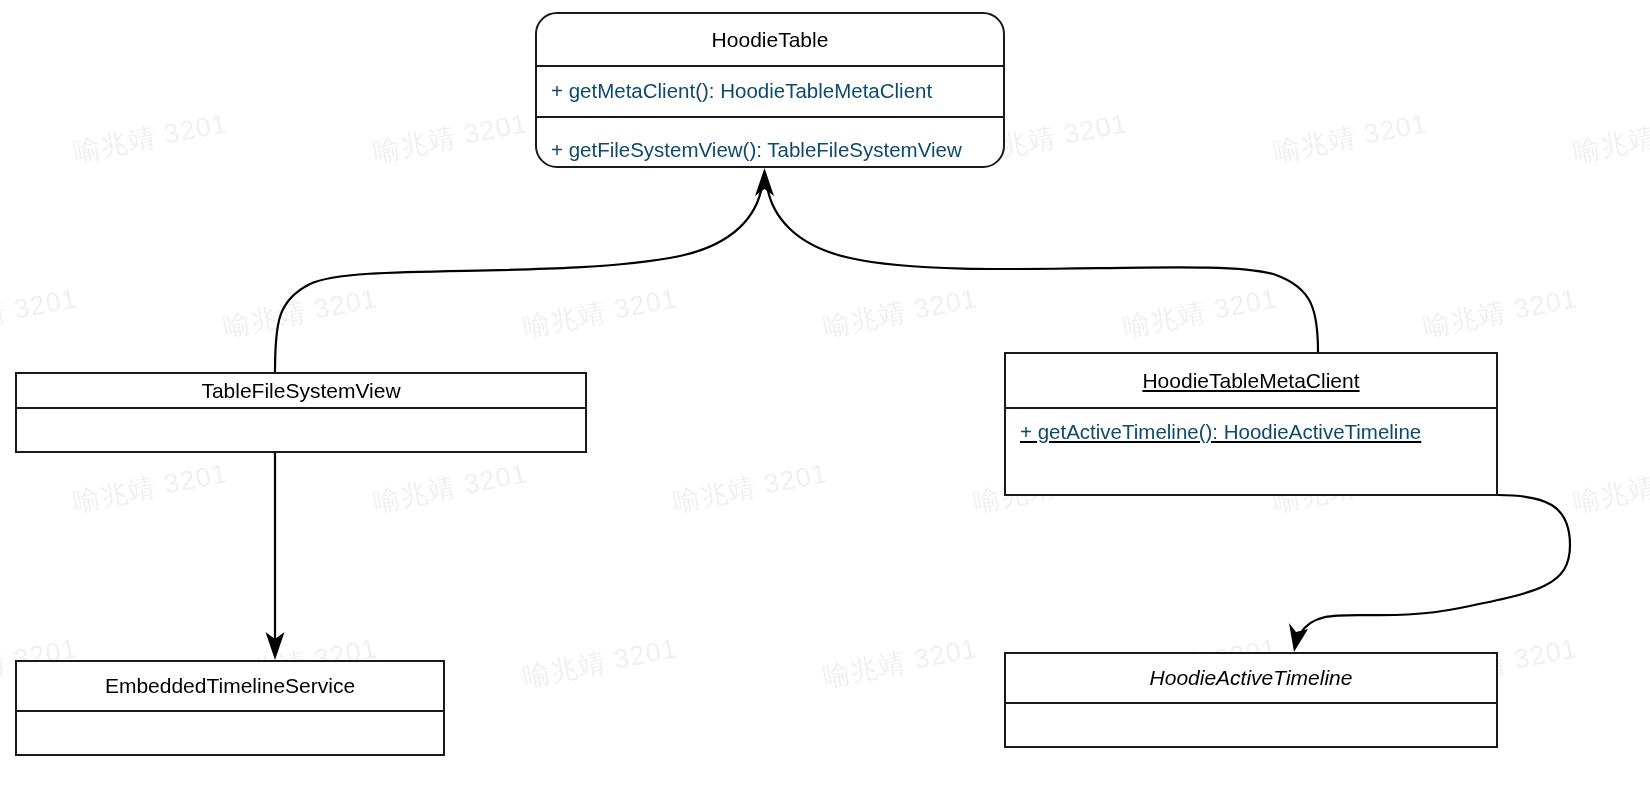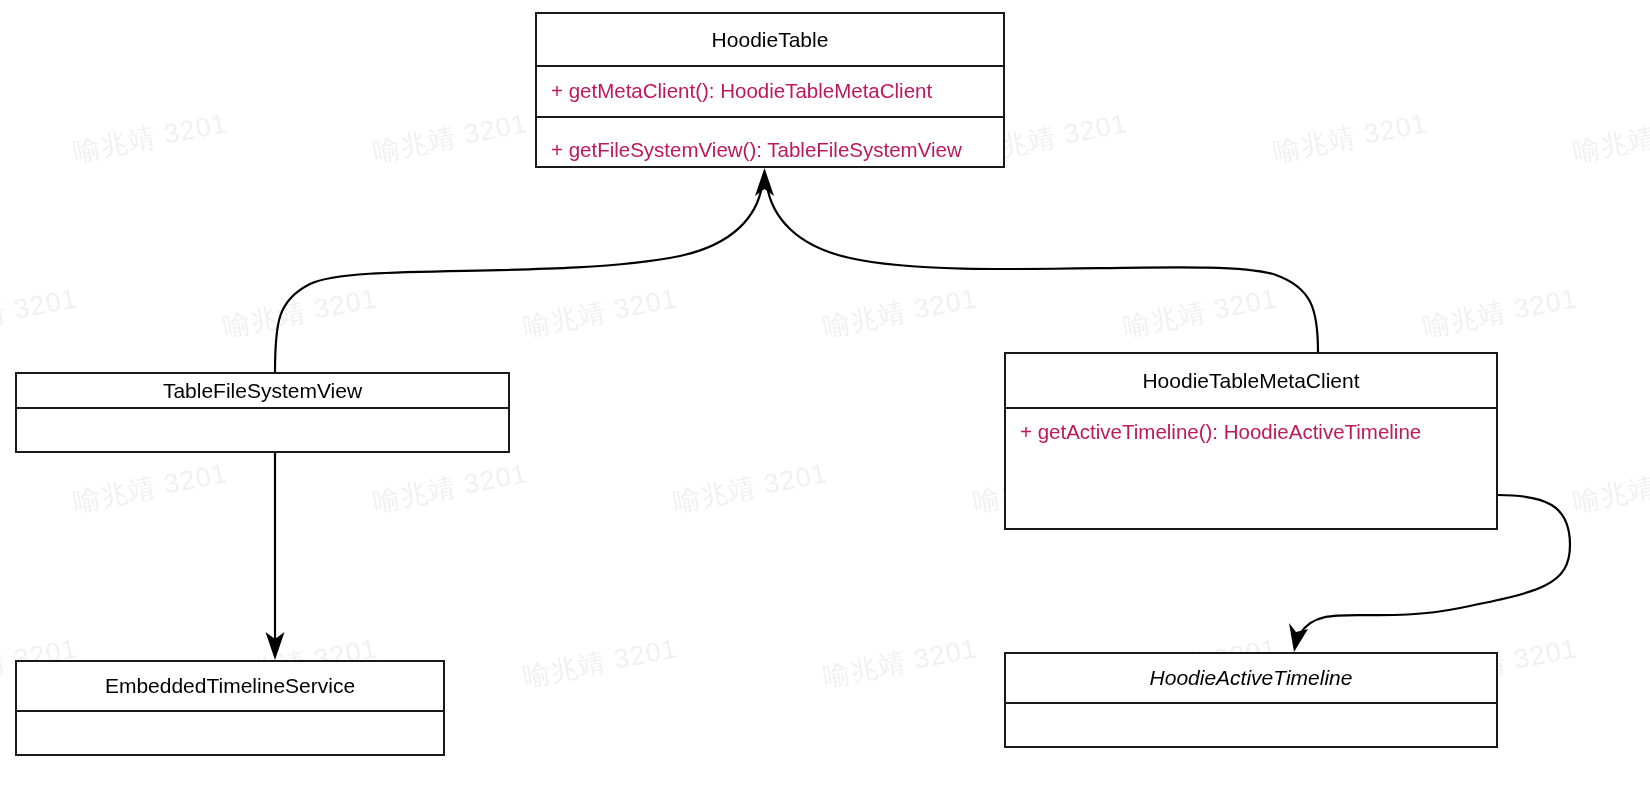--- a/index.html
+++ b/index.html
@@ -82,40 +82,40 @@
   }
   .uml-compartment {
     box-sizing: border-box;
     width: 100%;
     border-top: 2.2px solid #1a1a1a;
     display: flex;
     align-items: center;
   }
   .uml-member {
     font-size: 20.5px;
-    color: #be185d;
+    color: #0c4a6e;
     padding: 0 14px;
     line-height: 1.28;
     white-space: pre-line;
   }
   .uml-compartment.empty {
     display: block;
   }
 
   
-  #class-hoodie-table        { left: 535px;  top: 12px;  width: 470px; height: 156px; }
+  #class-hoodie-table        { left: 535px;  top: 12px;  width: 470px; height: 156px; border-radius: 22px; }
   #class-hoodie-table .uml-name { height: 51px; }
   #class-hoodie-table .c1    { height: 51px; }
   #class-hoodie-table .c2    { height: 67px; }
 
-  #class-table-file-system-view { left: 15px; top: 372px; width: 495px; height: 81px; }
+  #class-table-file-system-view { left: 15px; top: 372px; width: 572px; height: 81px; }
   #class-table-file-system-view .uml-name { height: 33px; }
   #class-table-file-system-view .c1 { height: 46px; }
 
-  #class-hoodie-table-meta-client { left: 1004px; top: 352px; width: 494px; height: 178px; }
+  #class-hoodie-table-meta-client { left: 1004px; top: 352px; width: 494px; height: 144px; text-decoration: underline; }
   #class-hoodie-table-meta-client .uml-name { height: 53px; }
   #class-hoodie-table-meta-client .c1 { height: 48px; align-items: center; }
   #class-hoodie-table-meta-client .c2 { height: 75px; }
 
   #class-embedded-timeline-service { left: 15px; top: 660px; width: 430px; height: 96px; }
   #class-embedded-timeline-service .uml-name { height: 48px; }
   #class-embedded-timeline-service .c1 { height: 46px; }
 
   #class-hoodie-active-timeline { left: 1004px; top: 652px; width: 494px; height: 96px; font-style: italic; }
   #class-hoodie-active-timeline .uml-name { height: 48px; }

